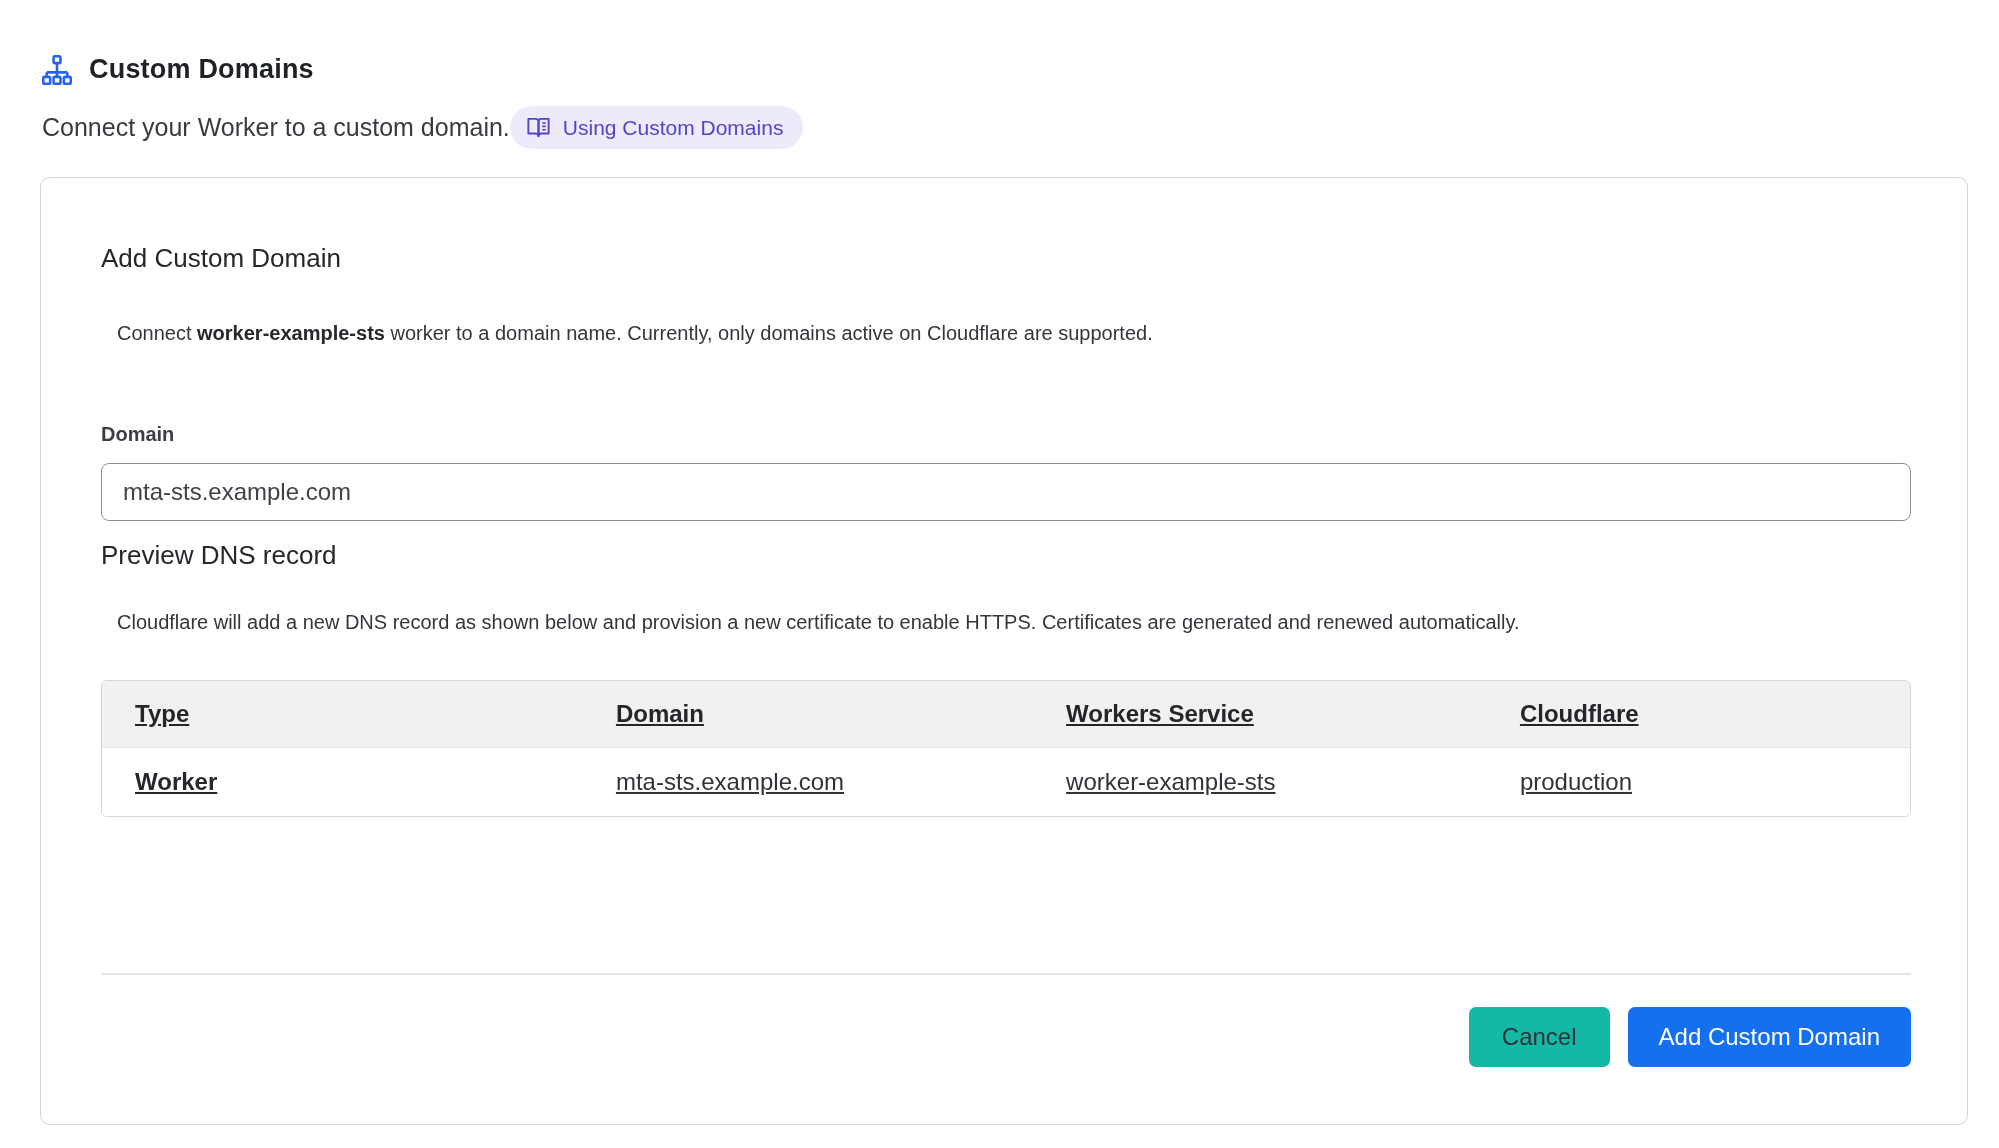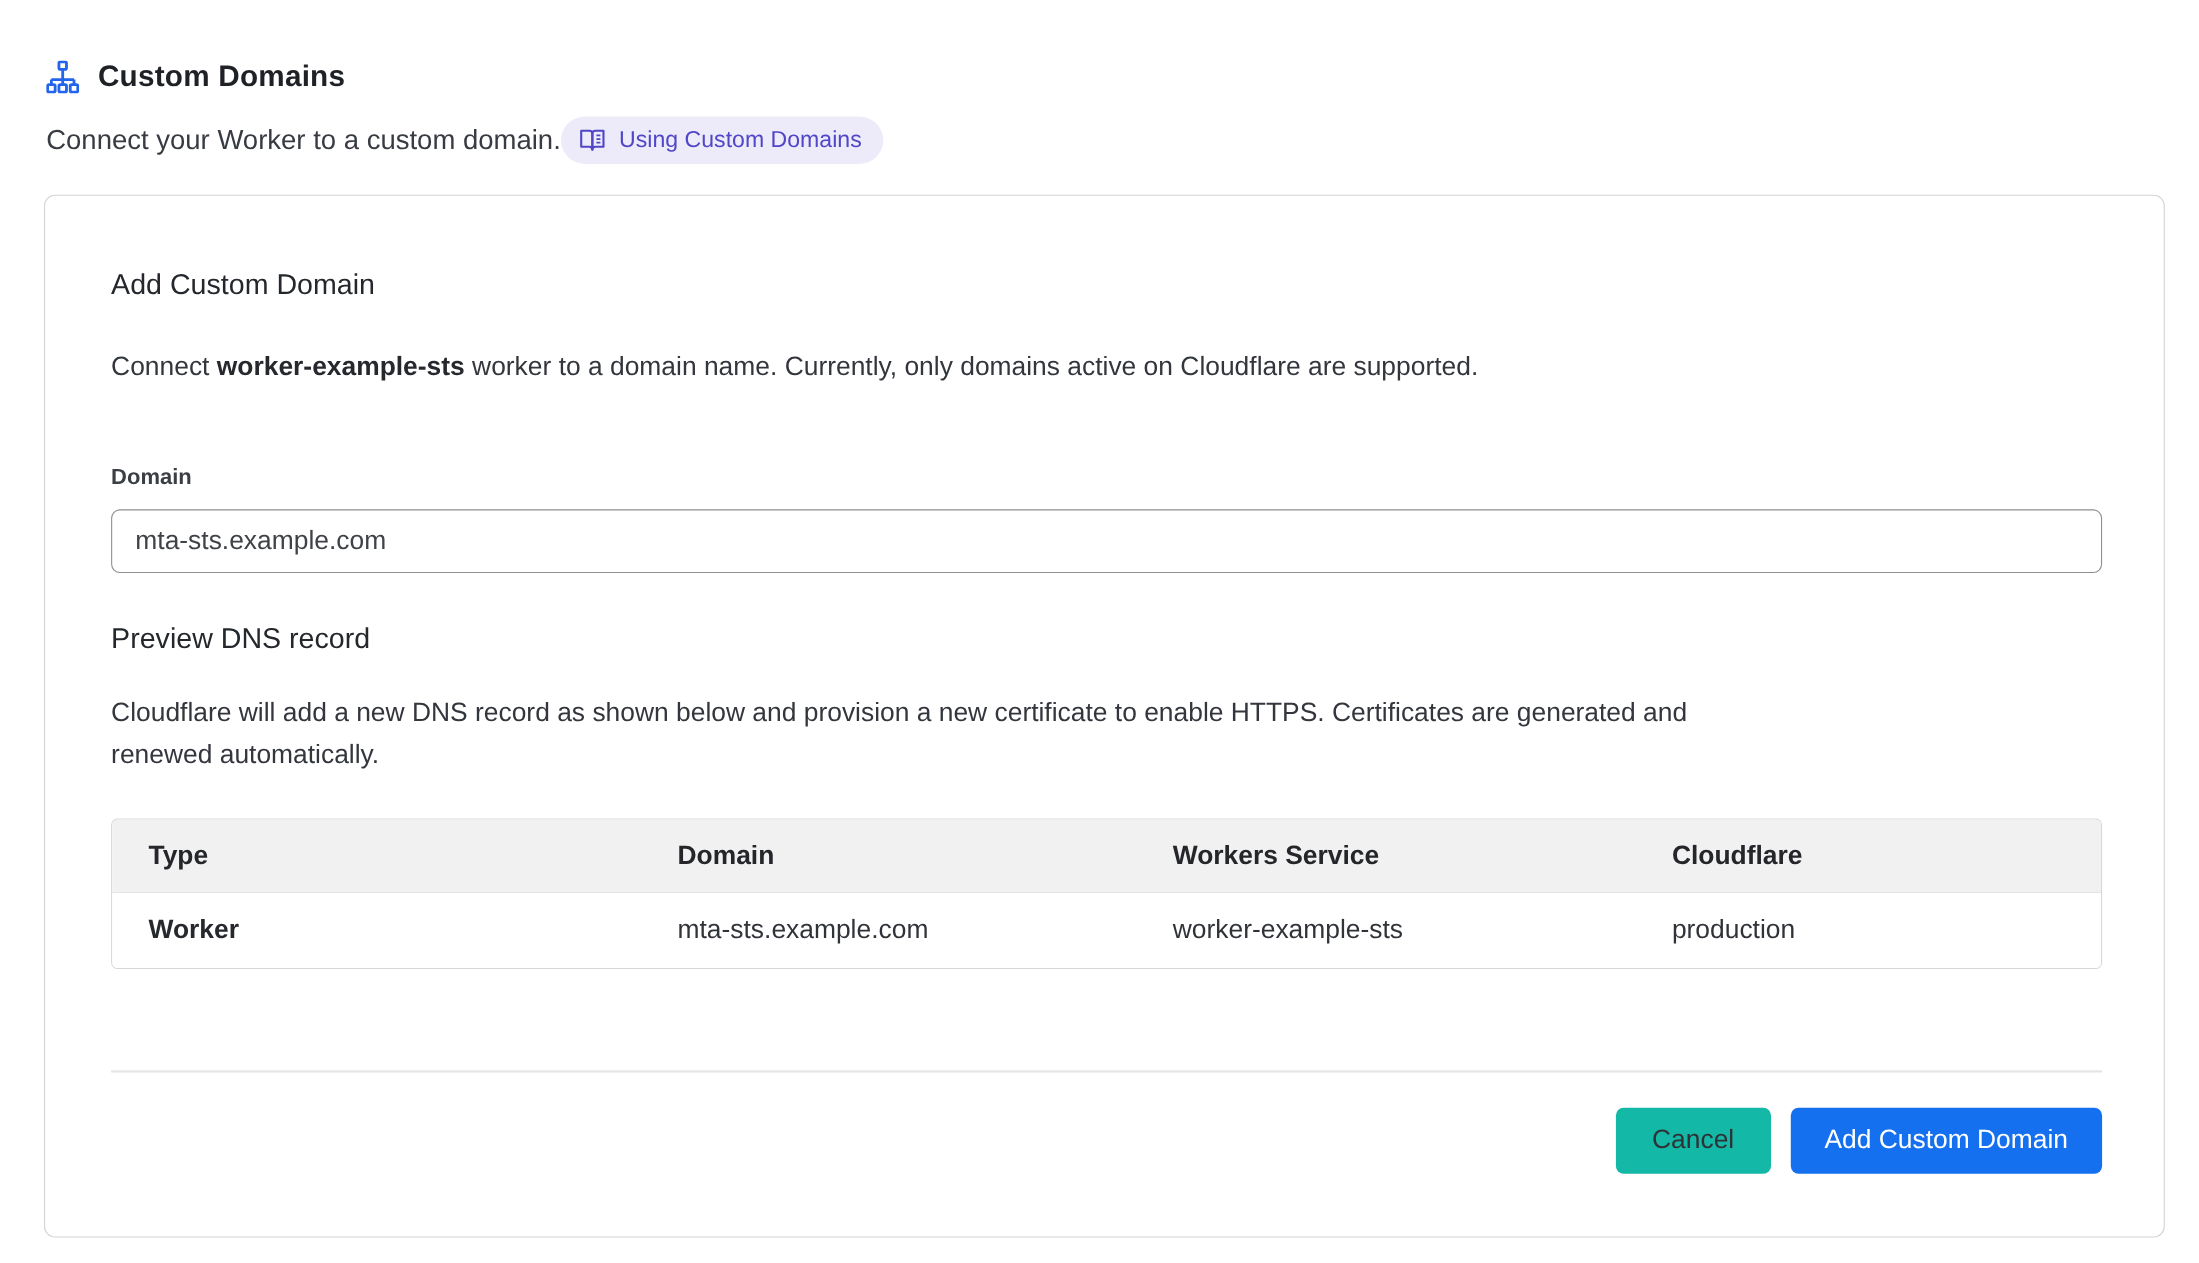--- a/index.html
+++ b/index.html
@@ -34,48 +34,48 @@
   .card {
     margin-top: 28px;
     width: 1928px; height: 948px;
     border: 1px solid #d4d4d6;
     border-radius: 10px;
     background: #fff;
     padding: 65px 56px 57px 60px;
     display: flex; flex-direction: column;
   }
   .section-heading { font-size: 26px; font-weight: 400; color: #24272c; }
-  .body-text { font-size: 24px; color: #33363c; line-height: 39px; }
+  .body-text { font-size: 20px; color: #33363c; line-height: 39px; margin-left: 16px; }
   .intro { margin-top: 40px; }
   .intro b { font-weight: 700; color: #26282d; }
 
   .field-label { margin-top: 70px; font-size: 20px; font-weight: 700; color: #3b3e43; }
   .domain-input {
     margin-top: 17px;
     width: 100%; height: 58px;
     border: 1px solid #8e8f93; border-radius: 8px;
     padding: 0 21px;
     font-family: inherit; font-size: 24px; color: #3f4247;
     background: #fff; outline: none; display: block;
   }
 
-  .preview-heading { margin-top: 44px; }
+  .preview-heading { margin-top: 19px; }
   .preview-desc { margin-top: 32px; max-width: 1460px; }
 
   
   .dns-table {
     margin-top: 38px;
     border: 1px solid #d7d7d9; border-radius: 6px;
     overflow: hidden;
   }
   .t-row { display: grid; grid-template-columns: 26.6% 24.9% 25.1% 23.4%; align-items: center; }
   .t-head { background: #f1f1f2; height: 67px; border-bottom: 1px solid #e4e4e6; }
   .t-head .t-cell { font-weight: 600; color: #24262a; }
   .t-body { background: #ffffff; height: 68px; }
-  .t-cell { font-size: 24px; color: #303338; padding-left: 33px; }
+  .t-cell { font-size: 24px; color: #303338; padding-left: 33px; text-decoration: underline; }
   .t-cell.first { font-weight: 700; color: #26282d; }
 
   
   .footer-divider { margin-top: auto; height: 2px; background: #e5e5e6; width: 100%; }
   .button-row { margin-top: 32px; display: flex; justify-content: flex-end; align-items: center; gap: 18px; }
   .btn {
     font-family: inherit; font-size: 24px;
     height: 60px; border: none; border-radius: 7px;
     cursor: pointer; display: inline-flex; align-items: center; justify-content: center;
   }

